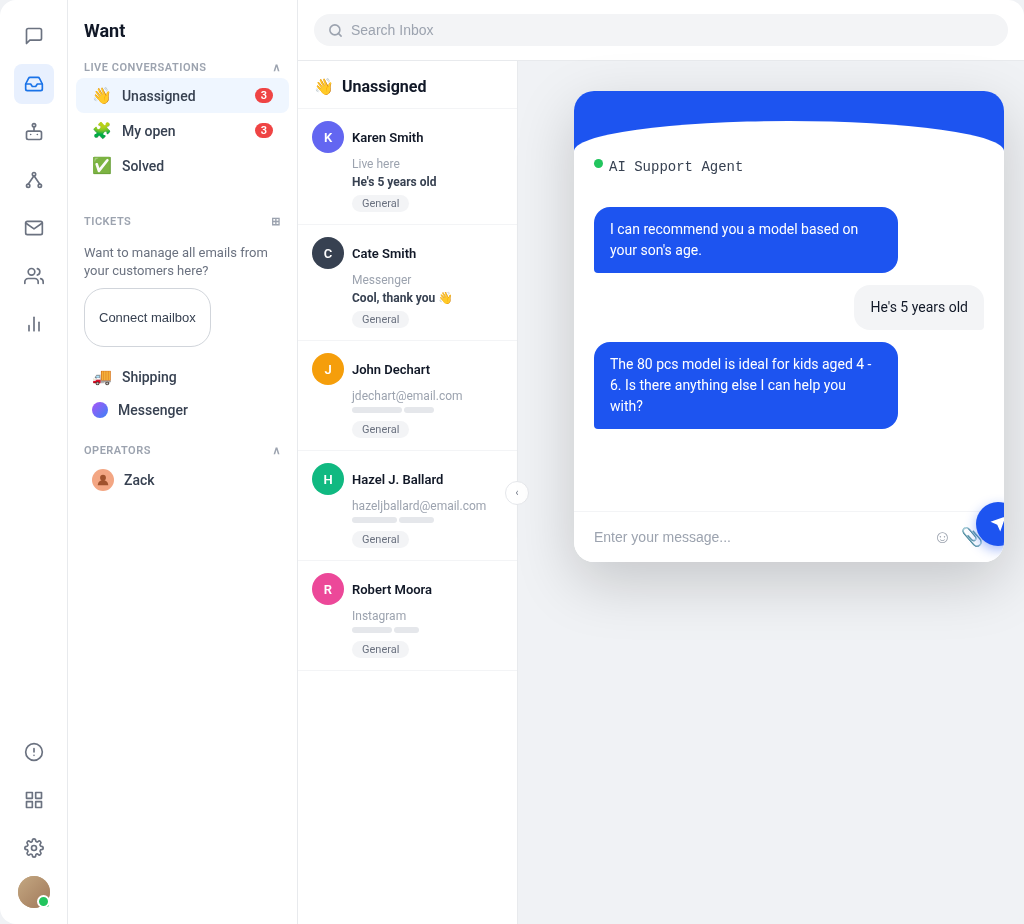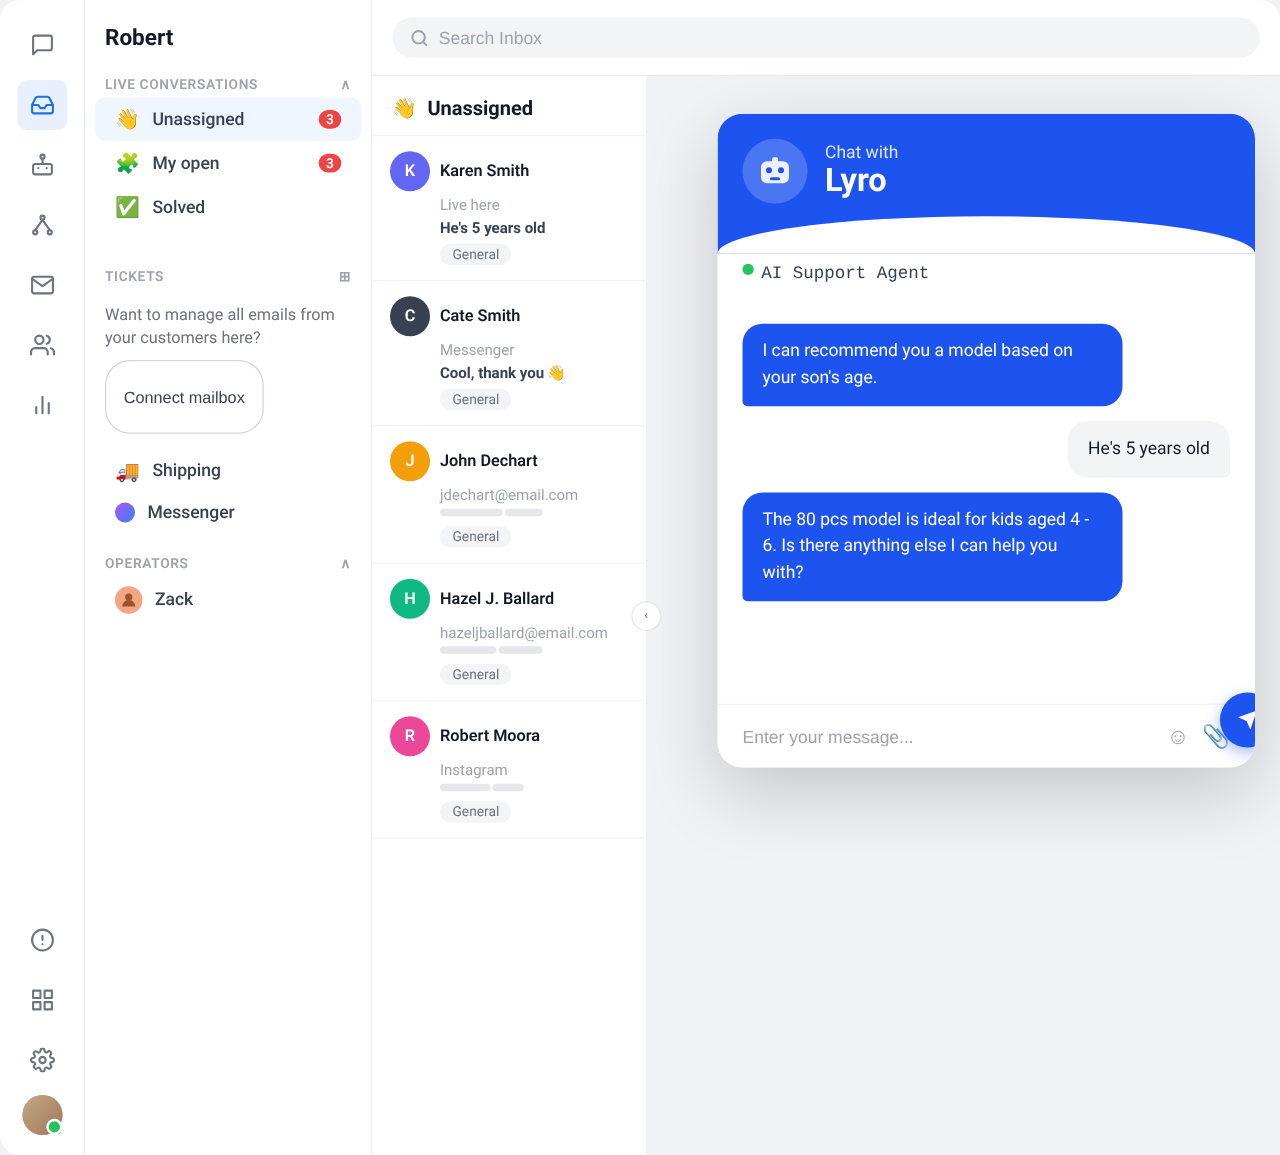--- a/index.html
+++ b/index.html
@@ -538,21 +538,21 @@
         </svg>
       </div>
       <div class="avatar-nav" style="background: #c4a882; width:32px; height:32px; border-radius:50%; position:relative; overflow:visible;">
         <div style="width:32px; height:32px; border-radius:50%; background:linear-gradient(135deg,#c4a882,#a0785a);"></div>
         <div style="position:absolute; bottom:-1px; right:-1px; width:9px; height:9px; background:#22c55e; border-radius:50%; border:2px solid #fff;"></div>
       </div>
     </div>
   </div>
 
   <div class="sidebar">
-    <div class="sidebar-header">Robert</div>
+    <div class="sidebar-header">Want</div>
 
     <div class="section-label">
       <span>LIVE CONVERSATIONS</span>
       <span>∧</span>
     </div>
 
     <div class="sidebar-item active">
       <span class="sidebar-emoji">👋</span>
       <span class="item-label">Unassigned</span>
       <span class="badge">3</span>
@@ -686,35 +686,20 @@
           </div>
 
         </div>
         <div class="collapse-btn">‹</div>
       </div>
 
       <div class="chat-panel">
 
         <div class="lyro-window">
           <div class="lyro-header">
-            <div class="lyro-header-top">
-              <div class="lyro-avatar">
-                <svg width="32" height="32" viewBox="0 0 40 40" fill="none">
-                  <rect x="6" y="10" width="28" height="22" rx="6" fill="white" opacity="0.9"></rect>
-                  <rect x="11" y="16" width="6" height="6" rx="3" fill="#1d54f0"></rect>
-                  <rect x="23" y="16" width="6" height="6" rx="3" fill="#1d54f0"></rect>
-                  <rect x="15" y="26" width="10" height="3" rx="1.5" fill="#1d54f0"></rect>
-                  <rect x="17" y="6" width="6" height="5" rx="2" fill="white" opacity="0.9"></rect>
-                </svg>
-              </div>
-              <div class="lyro-title-wrap">
-                <div class="lyro-chat-with">Chat with</div>
-                <div class="lyro-name">Lyro</div>
-              </div>
-            </div>
             <div class="lyro-header-wave"></div>
           </div>
 
           <div class="lyro-status-bar">
             <div class="status-dot"></div>
             <span class="status-text">AI Support Agent</span>
           </div>
 
           <div class="lyro-messages">
             <div class="msg-bubble msg-bot">I can recommend you a model based on your son's age.</div>

